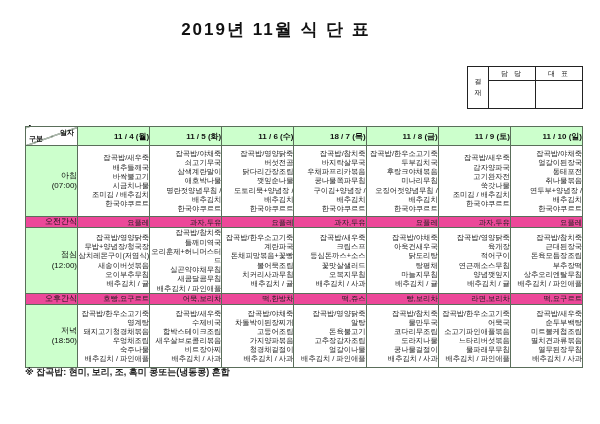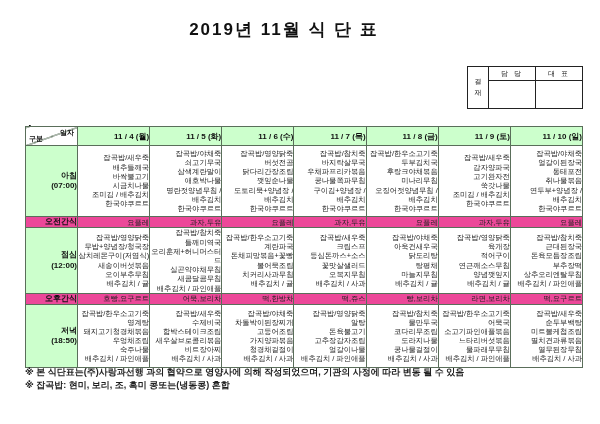--- a/index.html
+++ b/index.html
@@ -1,21 +1,21 @@
 <!DOCTYPE html>
 <html><head>
 <meta charset="utf-8">
 <style>
   html,body{margin:0;padding:0;}
   body{
     width:600px;height:424px;position:relative;background:#ffffff;
     font-family:"Liberation Sans","DejaVu Sans",sans-serif;color:#1a1a1a;overflow:hidden;
   }
   .page-title{
-    position:absolute;top:18px;left:8px;width:552px;text-align:center;
+    position:absolute;top:18px;left:0;width:552px;text-align:center;
     font-size:17px;font-weight:bold;letter-spacing:2px;color:#111;
   }
   
   .approval{
     position:absolute;top:66px;right:17px;border-collapse:collapse;table-layout:fixed;
   }
   .approval td{border:1px solid #222;text-align:center;vertical-align:middle;padding:0;}
   .appr-label{width:20px;font-size:7px;line-height:1.5;white-space:pre-line;font-weight:normal;}
   .appr-head{width:46px;height:13px;font-size:7px;letter-spacing:2px;}
   .appr-sign{height:27px;}
@@ -30,21 +30,21 @@
     border:1px solid #5a6e5a;padding:0;text-align:right;vertical-align:middle;
     overflow:hidden;
   }
   .menu col.c-label{width:52px;}
   .menu thead th{height:18px;font-size:8px;font-weight:bold;color:#111;}
   .hdr-bg{background:#ccffcc;}
   .corner{position:relative;background:
       linear-gradient(to bottom right,transparent 48.5%,#5a6e5a 48.5%,#5a6e5a 51.5%,transparent 51.5%),#ffffff;}
   .corner .corner-top{position:absolute;top:1px;right:3px;font-size:7px;font-weight:bold;}
   .corner .corner-bottom{position:absolute;bottom:1px;left:3px;font-size:7px;font-weight:bold;}
-  .rowlabel{font-size:8px;font-weight:bold;white-space:pre-line;line-height:1.3;color:#111;margin-top:37px;}
+  .rowlabel{font-size:8px;font-weight:normal;white-space:pre-line;line-height:1.3;color:#111;margin-top:37px;}
   .cell{font-size:7.3px;line-height:1.26;white-space:pre-line;color:#222;}
   tr.meal .rowlabel{background:#ccffcc;}
   tr.snack td{background:#ec4899;}
   tr.snack .cell{font-size:7.3px;margin-top:47px;}
   tbody tr.r-breakfast td{height:70px;}
   tbody tr.r-lunch td{height:60px;}
   tbody tr.r-dinner td{height:62px;}
   tbody tr.snack td{height:10px;}
   
   .notes{position:absolute;top:366px;left:25px;font-size:9px;font-weight:bold;color:#222;line-height:13px;}
@@ -77,21 +77,21 @@
   </colgroup>
   <thead>
       <tr>
         <th class="corner">
           <span class="corner-top">일자</span>
           <span class="corner-bottom">구분</span>
         </th>
         <th class="hdr-bg">11 / 4 (월)</th>
         <th class="hdr-bg">11 / 5 (화)</th>
         <th class="hdr-bg">11 / 6 (수)</th>
-        <th class="hdr-bg">11 / 7 (목)</th>
+        <th class="hdr-bg">18 / 7 (목)</th>
         <th class="hdr-bg">11 / 8 (금)</th>
         <th class="hdr-bg">11 / 9 (토)</th>
         <th class="hdr-bg">11 / 10 (일)</th>
       </tr>
     </thead>
   <tbody>
       <tr class="meal r-breakfast">
         <td class="rowlabel">아침
 (07:00)</td>
         <td class="cell">잡곡밥/새우죽
@@ -251,15 +251,14 @@
 순두부백탕
 미트볼케첩조림
 멸치견과류볶음
 열무된장무침
 배추김치 / 사과</td>
       </tr>
     </tbody>
 </table>
 
 <div class="notes">
-  <div>※ 본 식단표는(주)사랑과선행 과의 협약으로 영양사에 의해 작성되었으며, 기관의 사정에 따라 변동 될 수 있음</div>
   <div>※ 잡곡밥: 현미, 보리, 조, 흑미 콩또는(냉동콩) 혼합</div>
 </div>
 
 </body></html>

